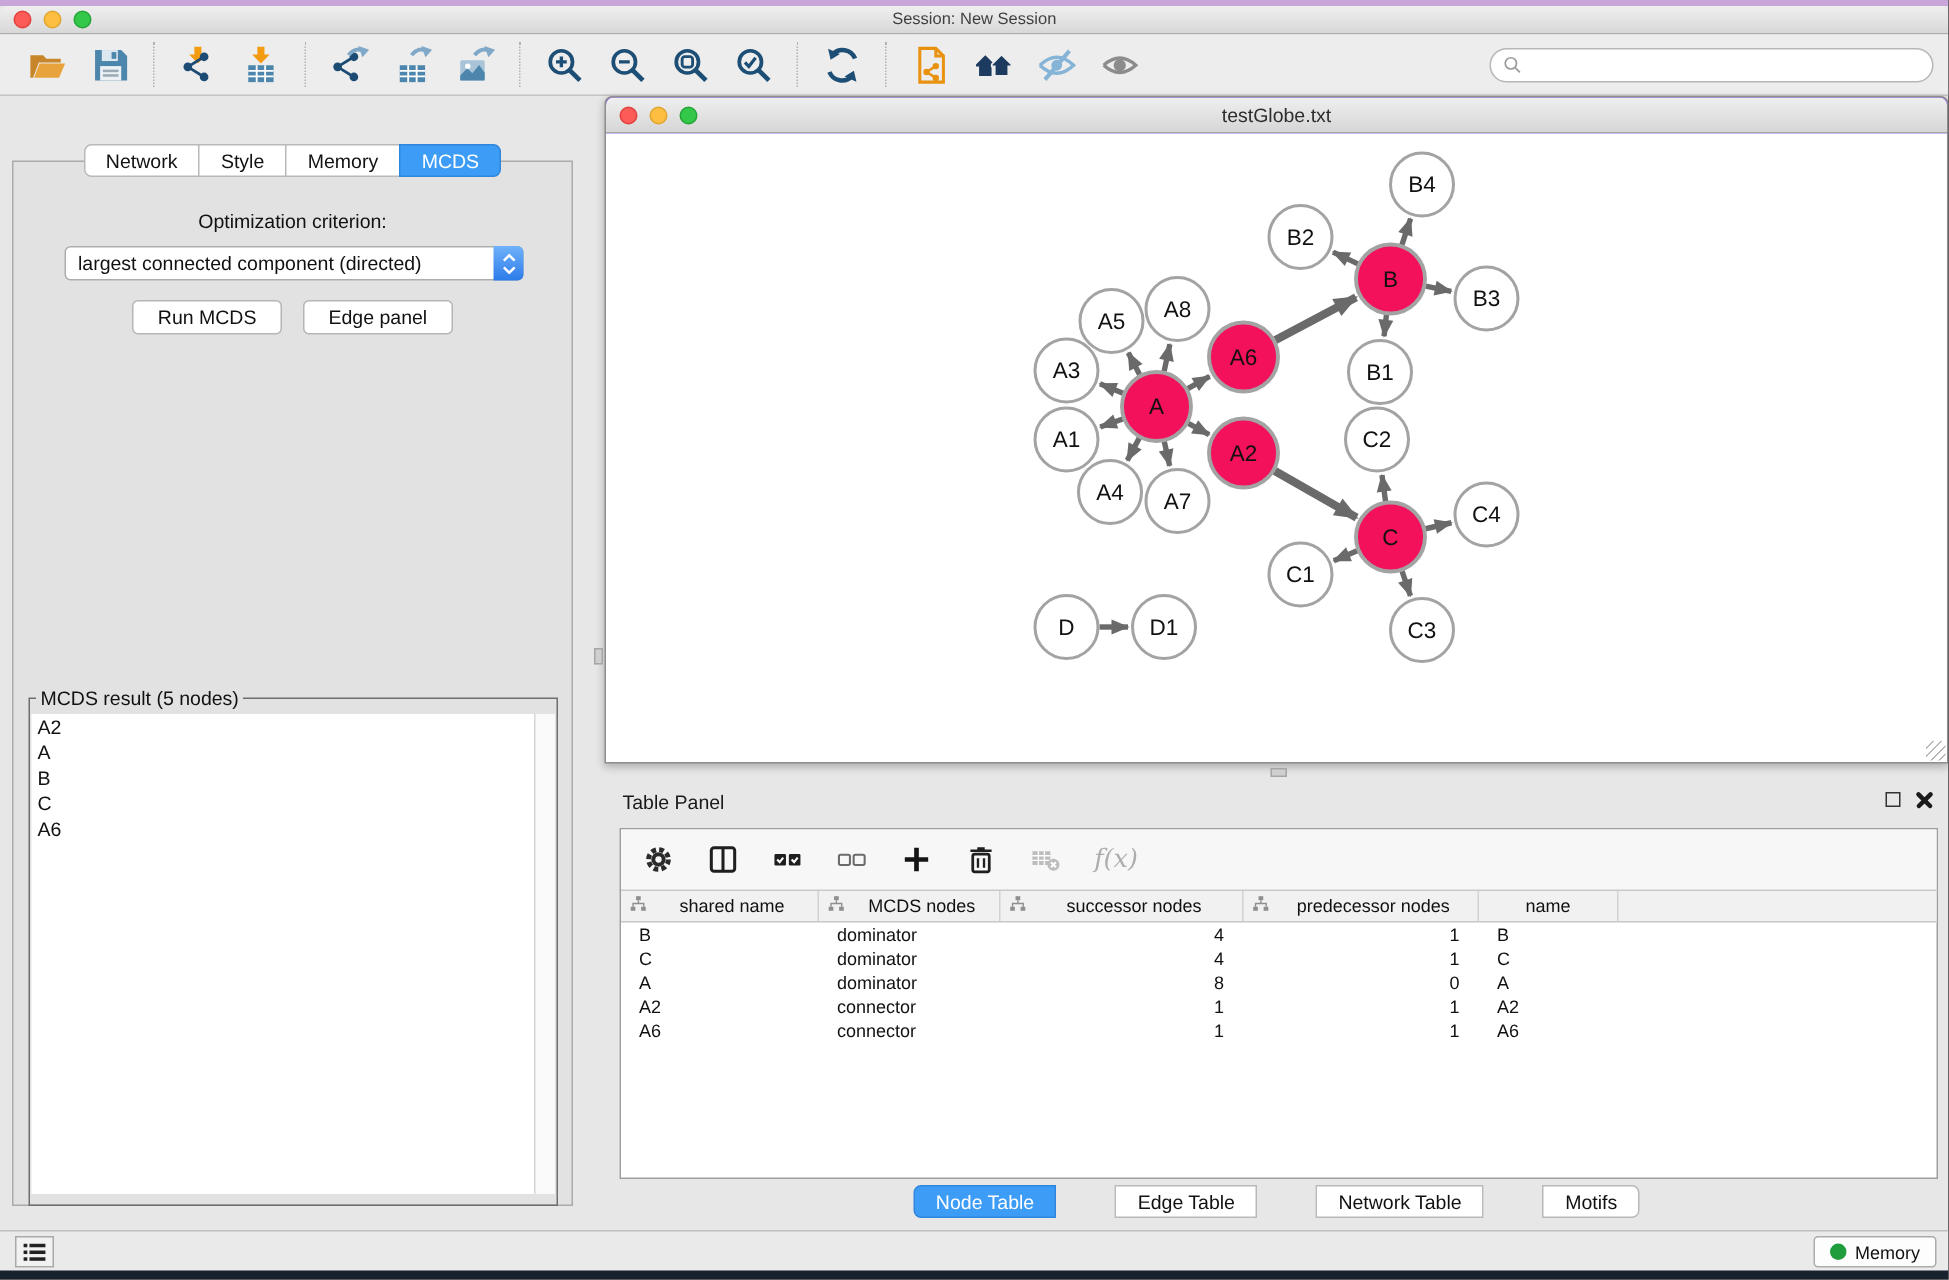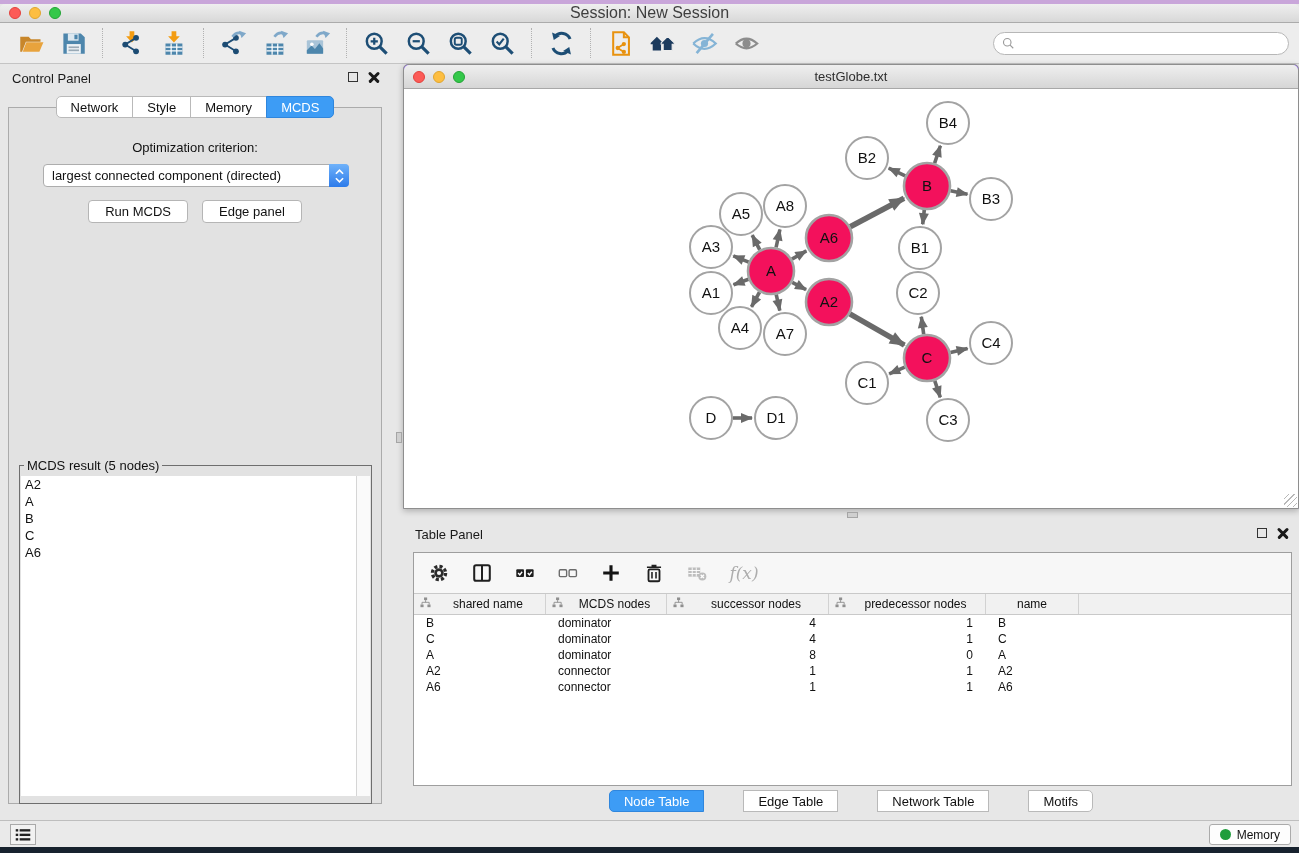--- a/index.html
+++ b/index.html
@@ -12,21 +12,21 @@
 
   
   .titlebar { position:absolute; left:0; top:4px; width:1299px; height:19px;
     background:linear-gradient(#EFEFEF,#D8D8D8); border-bottom:1px solid #ABABAB;
     border-radius:5px 5px 0 0; display:flex; align-items:center; }
   .traffic { display:flex; gap:8px; margin-left:9px; }
   .light { width:12px; height:12px; border-radius:50%; }
   .light.red { background:#FC5B57; border:1px solid #E2423E; }
   .light.yellow { background:#FDBE41; border:1px solid #E0A630; }
   .light.green { background:#34C84A; border:1px solid #23A436; }
-  .titlebar .title { position:absolute; left:0; right:0; text-align:center; font-size:16px; color:#3F3F3F; }
+  .titlebar .title { position:absolute; left:0; right:0; text-align:center; font-size:11px; color:#3F3F3F; }
 
   
   .toolbar { position:absolute; left:0; top:23px; width:1299px; height:41px; background:#EDEDED;
     border-bottom:1px solid #C4C4C4; display:flex; align-items:center; padding-left:14px; }
   .tgroup { display:flex; align-items:center; gap:8px; }
   .tsep { width:0; height:30px; border-left:1px dotted #B2B2B2; margin:0 12px; }
   .tbtn { width:34px; height:32px; display:flex; align-items:center; justify-content:center; border-radius:4px; }
   .tbtn svg { width:27px; height:27px; }
   .search-field { position:absolute; right:10px; top:9px; width:296px; height:23px; background:#FFF;
     border:1px solid #B7B7B7; border-radius:12px; display:flex; align-items:center; padding-left:7px; }
@@ -273,27 +273,20 @@
       </div>
     <div class="search-field">
       <svg viewBox="0 0 24 24">
           <circle cx="10" cy="10" r="6" stroke="#9A9A9A" stroke-width="1.8" fill="none"></circle>
           <path d="M14.6 14.6l5 5" stroke="#9A9A9A" stroke-width="1.8"></path>
         </svg>
     </div>
   </div>
 
   <div class="control-panel">
-    <div class="panel-head">
-      <span class="ptitle">Control Panel</span>
-      <div class="panel-icons">
-        <div class="icon-float"></div>
-        <div class="icon-close"></div>
-      </div>
-    </div>
     <div class="cp-tabs" id="cp-tabs">
         <div class="seg-tab">Network</div>
         <div class="seg-tab">Style</div>
         <div class="seg-tab">Memory</div>
         <div class="seg-tab active">MCDS</div>
       </div>
     <div class="cp-content">
       <div class="opt-label">Optimization criterion:</div>
       <div class="criterion">
         <span class="val">largest connected component (directed)</span>

